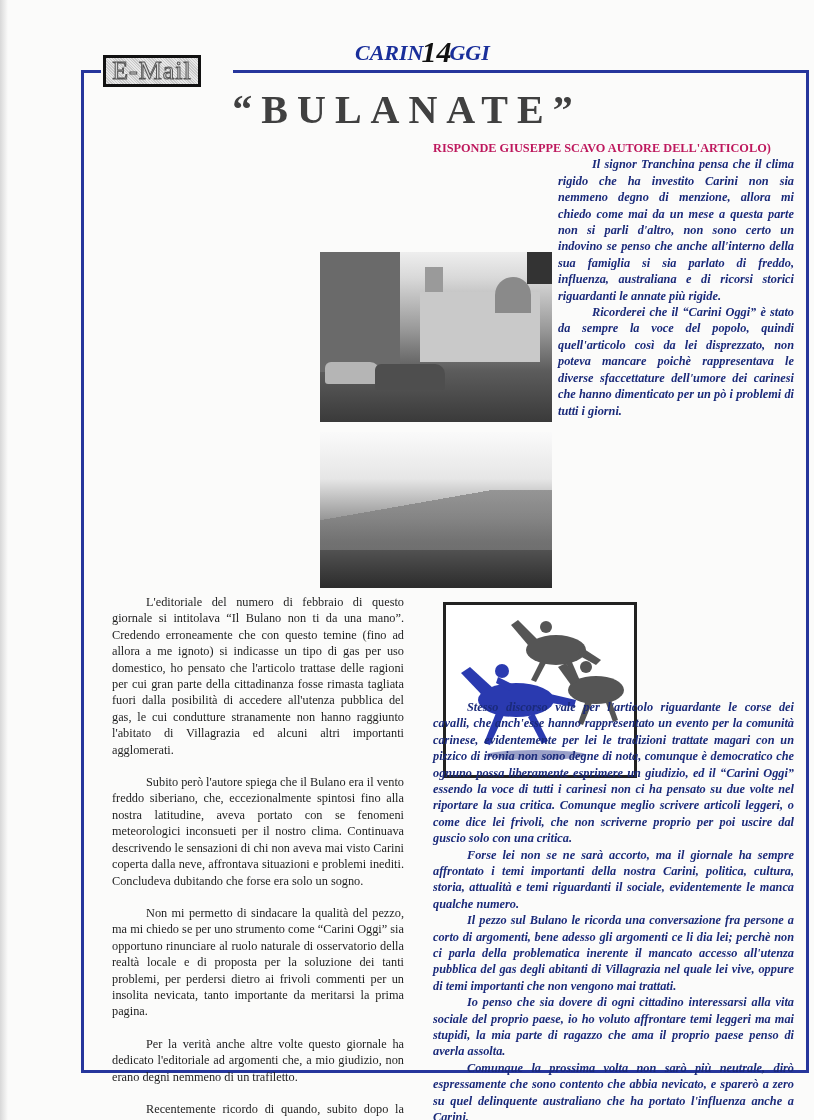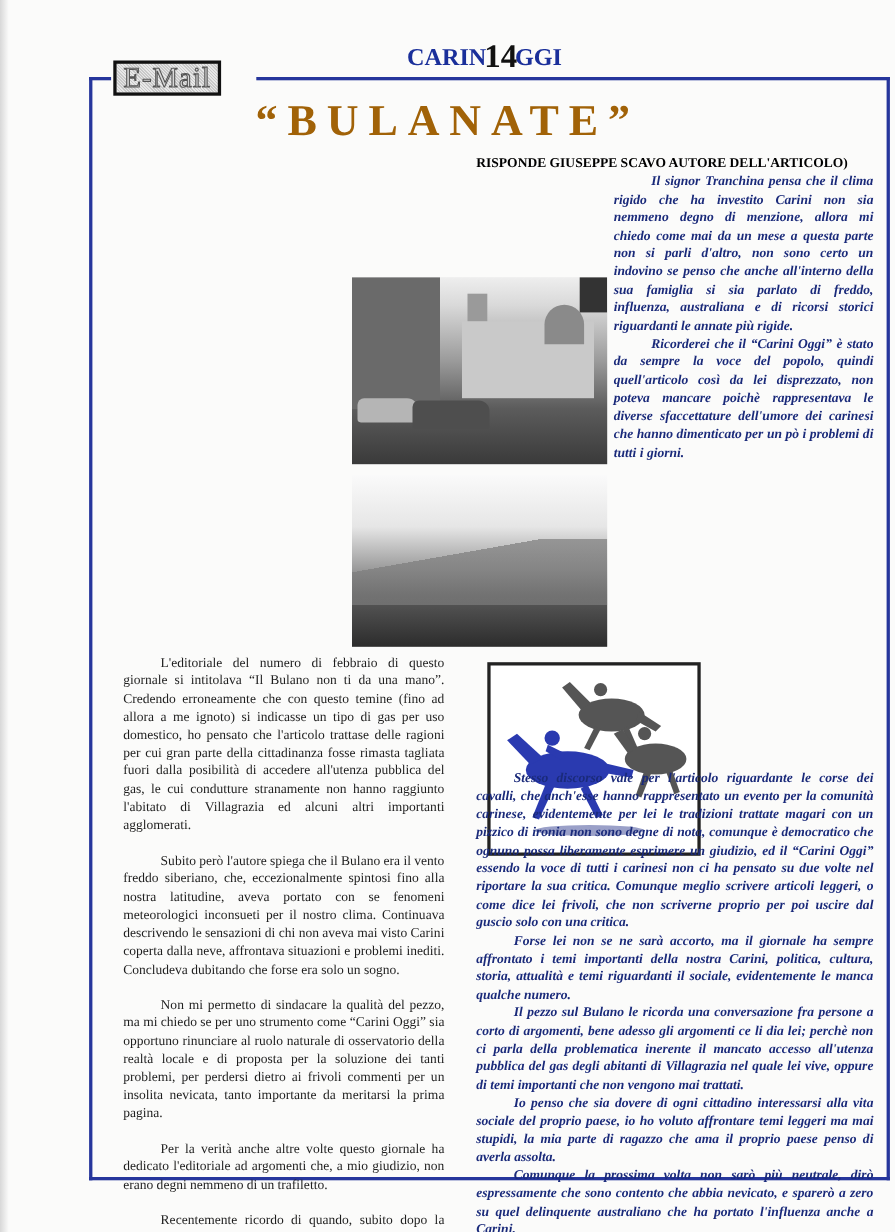--- a/index.html
+++ b/index.html
@@ -2,43 +2,43 @@
 <html><head>
 <meta charset="utf-8">
 <style>
   html, body { margin:0; padding:0; }
   body {
     width:814px; height:1120px; background:#fbfbfa; position:relative; overflow:hidden;
     font-family:"Liberation Serif", serif; color:#1e1e1e;
   }
   .shadow-left { position:absolute; left:0; top:0; width:8px; height:1120px;
     background:linear-gradient(to right,#d8d8d8,#fbfbfa); }
-  .logo { position:absolute; left:370px; top:33px; font-family:"Liberation Serif", serif;
-    font-weight:bold; color:#1a2f9a; font-size:22px; letter-spacing:0px; }
+  .logo { position:absolute; left:355px; top:33px; font-family:"Liberation Serif", serif;
+    font-style:italic; font-weight:bold; color:#1a2f9a; font-size:22px; letter-spacing:0px; }
   .logo .num { color:#111; font-size:30px; position:relative; top:2px; margin:0 -2px; }
   .frame { position:absolute; left:81px; top:70px; width:728px; height:1003px;
     border:3px solid #26369c; box-sizing:border-box; border-top:none; }
   .frame-top-l { position:absolute; left:81px; top:70px; width:20px; height:3px; background:#26369c; }
   .frame-top-r { position:absolute; left:233px; top:70px; width:576px; height:3px; background:#26369c; }
   .badge { position:absolute; left:103px; top:55px; width:98px; height:32px;
     border:3px solid #111; box-sizing:border-box;
     background:repeating-linear-gradient(45deg,#c9c9c9 0 1px,#e8e8e8 1px 2px);
     display:flex; align-items:center; justify-content:center; }
   .badge span { font-family:"Liberation Serif", serif; font-size:26px; color:#d8d8d8;
     -webkit-text-stroke:1px #555; letter-spacing:1px; }
   .title { position:absolute; left:0; width:814px; top:86px; text-align:center;
-    font-family:"Liberation Serif", serif; font-weight:bold; font-size:40px; color:#a16207;
+    font-family:"Liberation Serif", serif; font-weight:bold; font-size:40px; color:#404040;
     letter-spacing:9px; }
   .col-left { position:absolute; left:96px; top:137px; width:324px; font-size:12.3px; line-height:16.4px;
     text-align:justify; }
   .col-left p { margin:16px; text-indent:34px; }
   .col-right { position:absolute; left:433px; top:140px; width:361px; font-size:12.3px; line-height:16.4px;
     text-align:justify; color:#1a2a7a; font-style:italic; font-weight:bold; }
   .col-right p { margin:0; text-indent:34px; }
-  .col-right .head { font-style:normal; text-indent:0; color:#000000; }
+  .col-right .head { font-style:normal; text-indent:0; color:#be185d; }
   .col-right .noindent { text-indent:0; }
   .float-photos { float:right; width:236px; height:338px; margin:0 -2px 0 6px; }
   .photo1 { position:absolute; left:320px; top:252px; width:232px; height:170px;
     background:linear-gradient(180deg,#eee 0%,#d9d9d9 15%,#9a9a9a 45%,#5c5c5c 70%,#3a3a3a 100%); overflow:hidden; }
   .photo1 .bld { position:absolute; left:0; top:0; width:80px; height:120px; background:#6a6a6a; }
   .photo1 .church { position:absolute; left:100px; top:40px; width:120px; height:70px; background:#c9c9c9; }
   .photo1 .dome { position:absolute; left:175px; top:25px; width:36px; height:36px; border-radius:50% 50% 0 0; background:#8a8a8a; }
   .photo1 .tower { position:absolute; left:105px; top:15px; width:18px; height:60px; background:#9a9a9a; }
   .photo1 .flag { position:absolute; left:207px; top:0; width:25px; height:32px; background:#333; }
   .photo1 .car1 { position:absolute; left:5px; top:110px; width:55px; height:22px; background:#b5b5b5; border-radius:6px 10px 3px 3px; }

